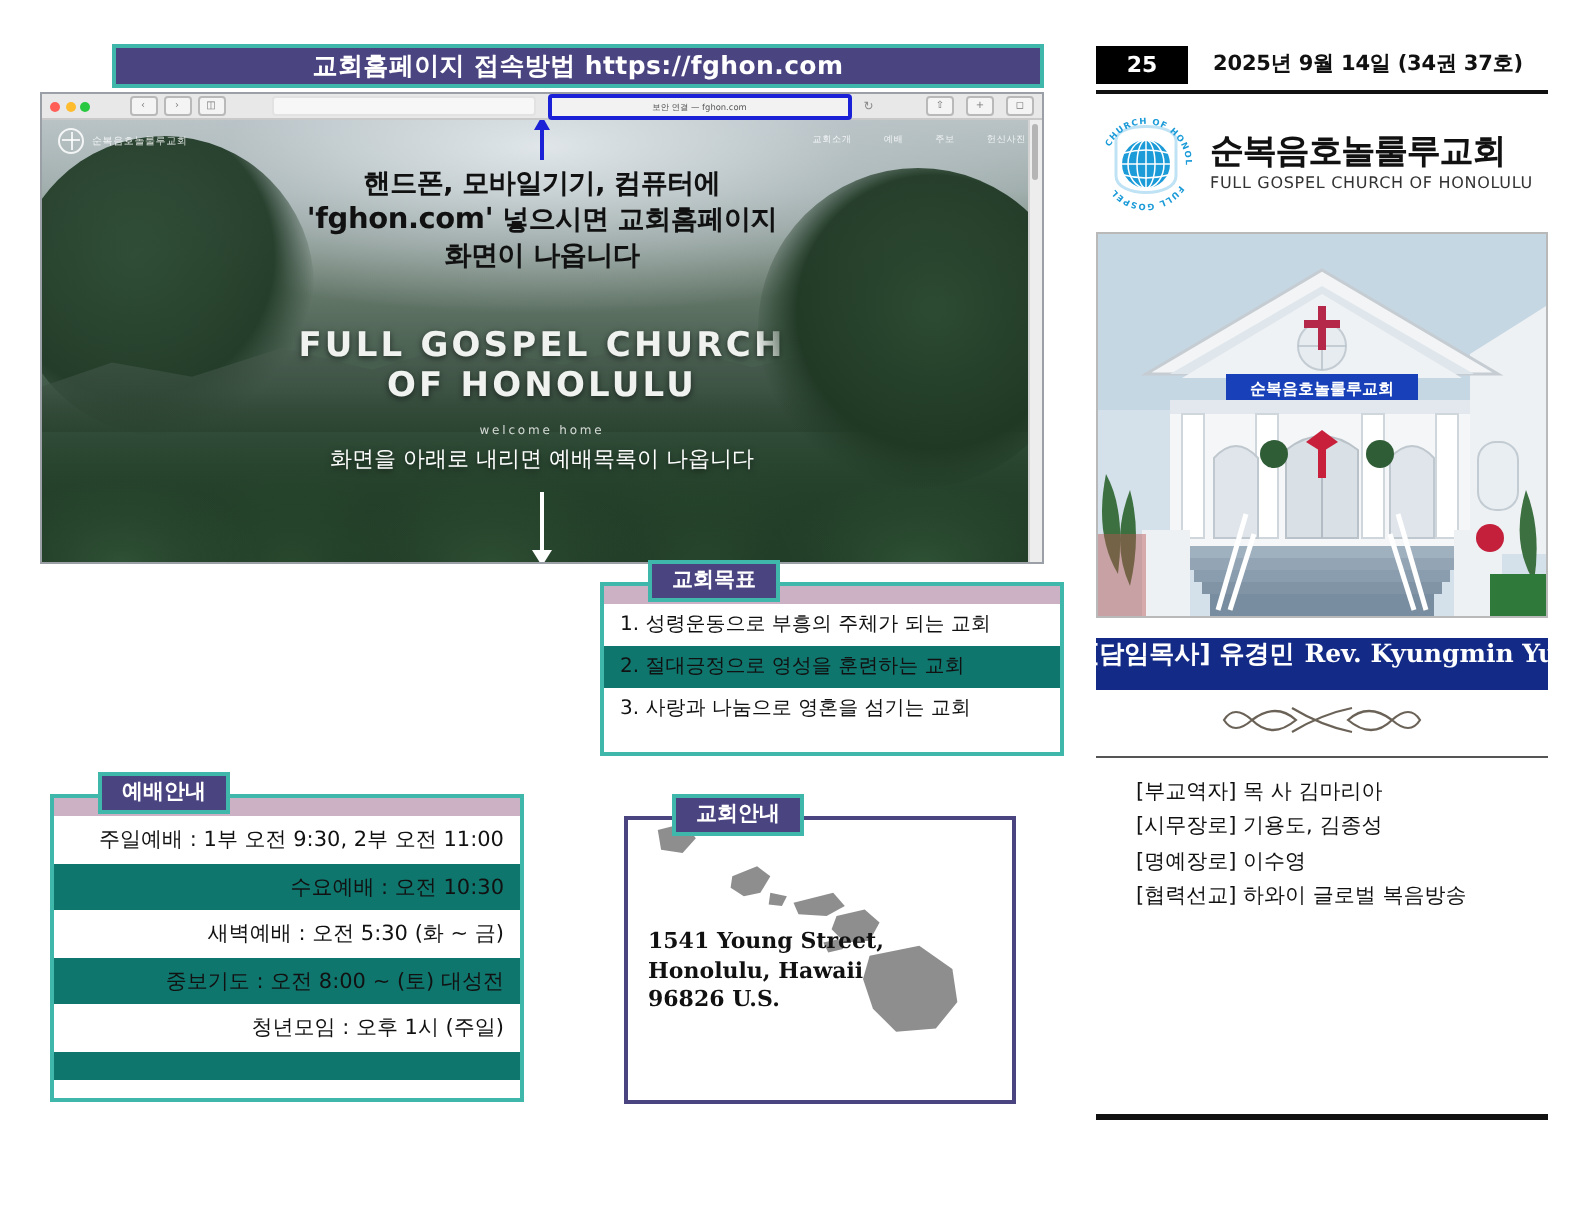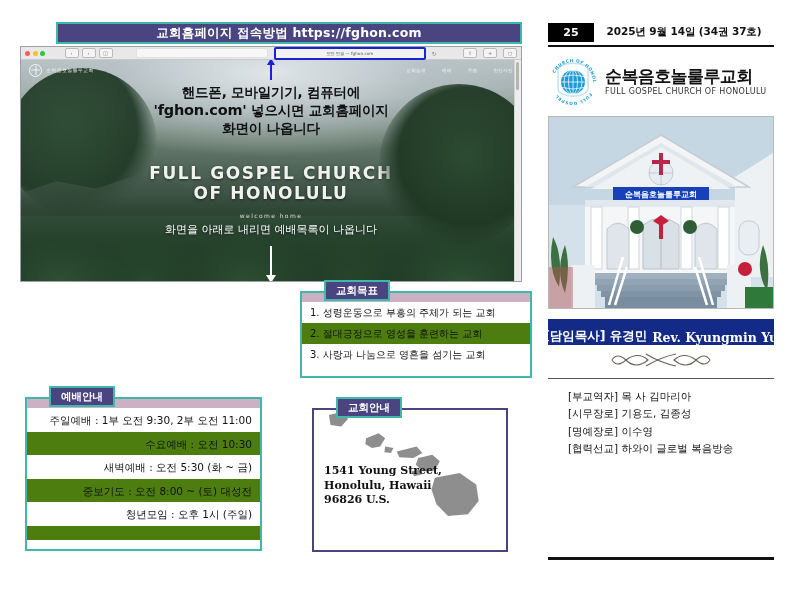--- a/index.html
+++ b/index.html
@@ -211,21 +211,21 @@
     background:#ffffff;
   }
   .panel-body.plain{border:2px solid #4a4480;}
   .row{
     font-size:10.5px;color:#111;
     padding:5px 8px 4px;
     white-space:nowrap;
     box-sizing:border-box;
     line-height:1.2;
   }
-  .row.sh{background:#4d7c0f;}
+  .row.sh{background:#0f766e;}
   .row.blank{padding:0;height:14px;}
   .spacer-top{height:10px;background:#ccb0c4;}
 
   
   #motto{left:5px;top:258px;width:252px;height:52px;}
   #motto .spacer-top{height:9px;}
   #motto .row{font-size:10px;padding:6px 8px;}
 
   
   #goals{left:280px;top:258px;width:232px;height:98px;}
@@ -291,21 +291,21 @@
   .photo{
     margin-top:8px;height:193px;
     border:1px solid #b9b9b9;
     box-sizing:border-box;
     position:relative;overflow:hidden;
     background:linear-gradient(180deg,#cfdbe6 0%,#dfe8ef 42%,#e8eef2 100%);
   }
 
   .pastor-bar{
     margin-top:10px;height:26px;background:#132a86;
-    display:flex;align-items:flex-end;justify-content:center;
+    display:flex;align-items:flex-start;justify-content:center;
     color:#ffffff;font-size:12.5px;font-weight:bold;
     white-space:nowrap;
   }
   .pastor-bar .en{
     font-family:"DejaVu Serif","Liberation Serif",serif;
     margin-left:5px;
   }
   .ornament{
     height:30px;display:flex;align-items:center;justify-content:center;
   }

